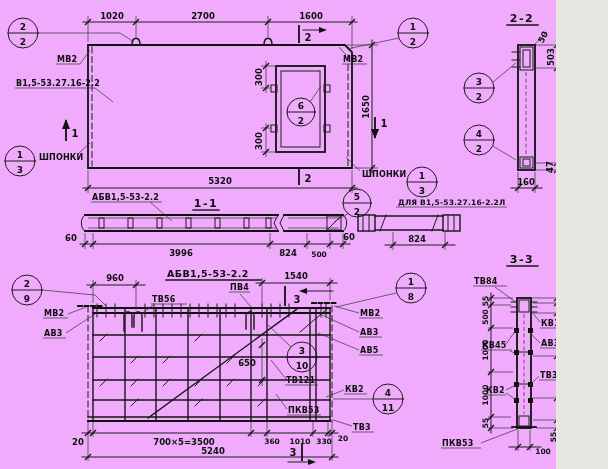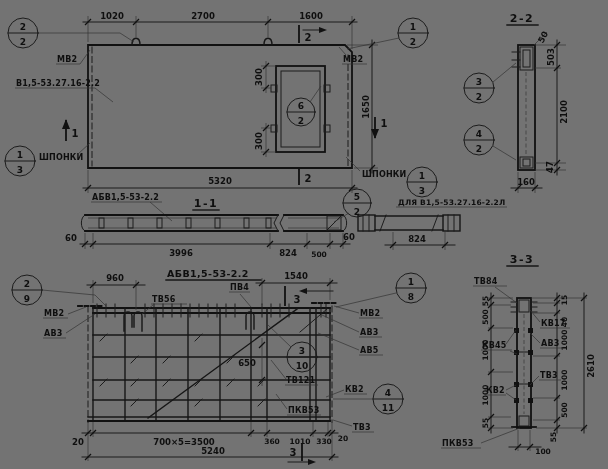--- a/index.html
+++ b/index.html
@@ -1,16 +1,16 @@
 <!DOCTYPE html>
 <html><head>
 <meta charset="utf-8">
 <style>
   html,body{margin:0;padding:0;background:#e8e6e0}
-  .sheet{position:relative;width:608px;height:469px;background:#737373;overflow:hidden}
+  .sheet{position:relative;width:556px;height:469px;background:#f0abfc;overflow:hidden}
   svg{position:absolute;left:0;top:0}
   .s1{stroke:#1c1c1c;stroke-width:1;fill:none;stroke-linecap:square}
   .s15{stroke:#161616;stroke-width:1.4;fill:none;stroke-linecap:square}
   .s2{stroke:#111;stroke-width:1.8;fill:none;stroke-linecap:square}
   .s05{stroke:#333;stroke-width:0.7;fill:none}
   .dash{stroke-dasharray:6 3.5}
   .dash2{stroke-dasharray:4 2.5}
   .tk{stroke:#111;stroke-width:1.2}
   .ah{fill:#111;stroke:none}
   text{fill:#0f0f0f;font-family:"DejaVu Sans",sans-serif;font-weight:bold}

